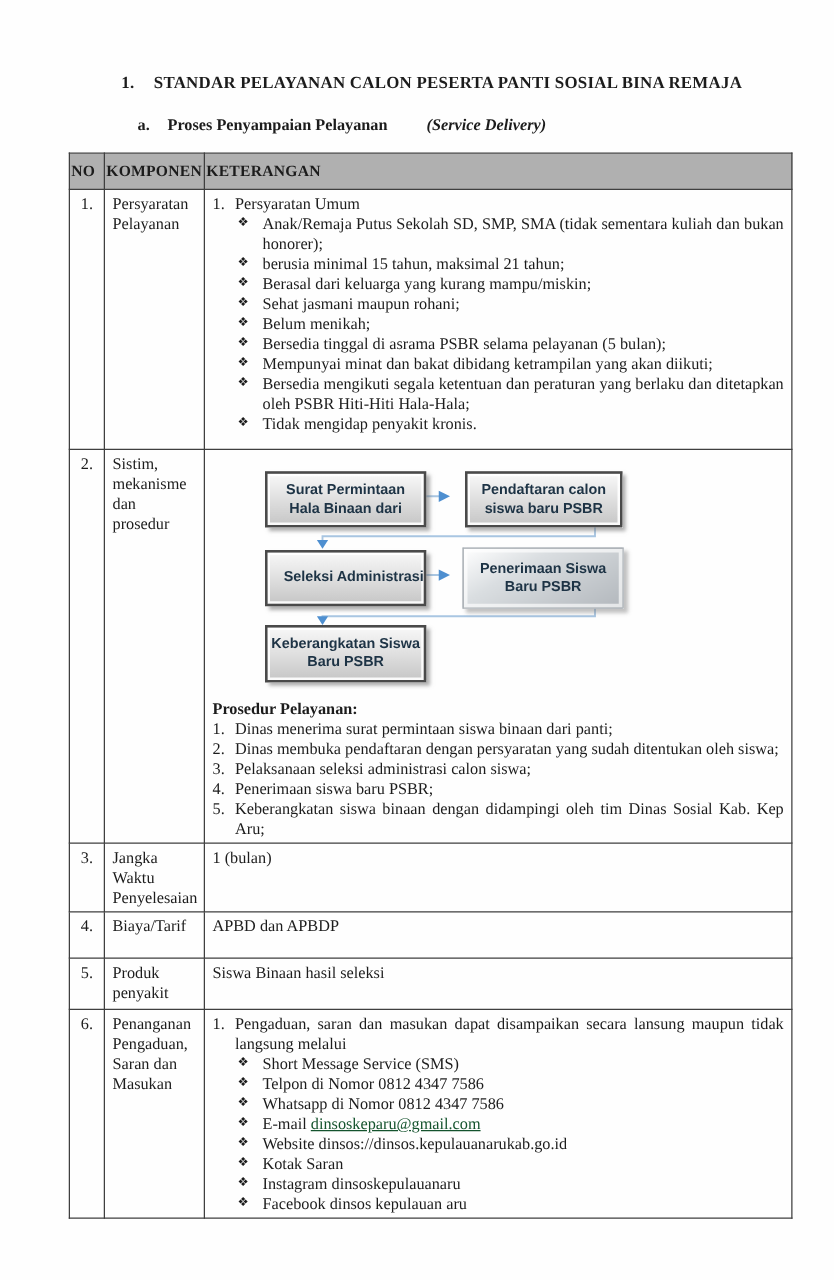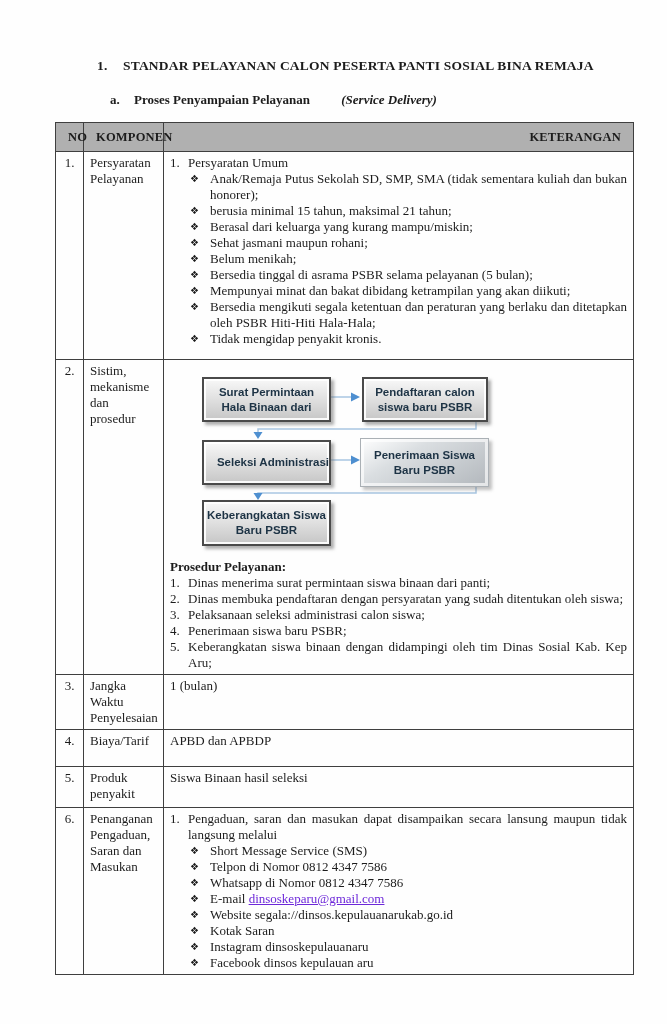--- a/index.html
+++ b/index.html
@@ -15,22 +15,22 @@
   .doc-subtitle em{font-style:italic;margin-left:28px;}
 
   table.main{
     position:absolute;left:55px;top:122px;width:578px;
     border-collapse:collapse;table-layout:fixed;
     font-size:13px;line-height:16px;
   }
   col.c-no{width:28px;} col.c-komp{width:80px;} col.c-ket{width:470px;}
   th,td{border:1px solid #3f3f3f;vertical-align:top;}
   th{
-    background:#b0b0b0;font-weight:bold;text-align:right;
-    font-size:12.5px;padding:6px 12px;letter-spacing:.2px;
+    background:#b0b0b0;font-weight:bold;text-align:left;
+    font-size:12.5px;padding:6px 1px;letter-spacing:.2px;
   }
   td{padding:3px 6px;}
   td.no{text-align:center;padding-left:2px;padding-right:2px;}
   tr.r1 td{padding-bottom:12px;}
   tr.r3 td{height:40px;} tr.r4 td{height:30px;} tr.r5 td{height:34px;}
 
   .num-item{display:flex;}
   .num-item .marker{flex:0 0 18px;width:18px;}
   .num-item .body{flex:1;}
   .bullets{margin-top:0;}
@@ -41,39 +41,40 @@
 
   
   .flowchart{position:relative;height:176px;margin:4px 0 0 0;}
   .fbox{
     position:absolute;display:flex;flex-direction:column;align-items:center;justify-content:center;
     text-align:center;font-family:"Liberation Sans",sans-serif;font-size:11.5px;font-weight:700;
     line-height:15px;color:#1d3345;
     background:linear-gradient(180deg,#f8f8f8 0%,#e2e2e2 45%,#c6c6c6 100%);
     border:2px solid #4a4a4a;
     box-shadow:3px 3px 3px rgba(110,110,110,.55), inset 0 0 0 2px rgba(255,255,255,.9);
+    margin-left:10px;
   }
   .fbox span{display:block;}
   .fbox.alt{
     border:1px solid #aab0b5;
     background:linear-gradient(150deg,#ffffff 0%,#dadee1 35%,#b2b7bc 100%);
     box-shadow:3px 3px 3px rgba(120,120,120,.45), inset 0 0 0 3px rgba(255,255,255,.65);
   }
   .b1{left:32px;top:10px;width:125px;height:41px;}
   .b2{left:192px;top:10px;width:122px;height:41px;}
   .b3{left:32px;top:73px;width:125px;height:41px;align-items:flex-end;}
   .b4{left:190px;top:71px;width:127px;height:47px;}
   .b5{left:32px;top:133px;width:125px;height:42px;}
   svg.connectors{position:absolute;left:0;top:0;}
   .aline{stroke:#a9c6e2;stroke-width:1.5;fill:none;}
   .ahead{fill:#4e8fd0;stroke:none;}
 
   .proc-title{font-weight:bold;margin-top:16px;}
   .cval[data-style="bold"]{font-weight:normal;}
-  .cval[data-style="link"]{color:#6d28d9;text-decoration:underline;}
+  .cval[data-style="link"]{color:#14532d;text-decoration:underline;}
 </style>
 </head>
 <body>
 
 <div class="page">
 
   <div class="doc-title">
     <span class="tnum">1.</span>
     <span class="ttxt">STANDAR PELAYANAN CALON PESERTA PANTI SOSIAL BINA REMAJA</span>
   </div>
@@ -277,21 +278,21 @@
                 <div class="btxt"><span>Whatsapp di Nomor </span><span class="cval" data-style="bold">0812 4347 7586</span></div>
               </div>
 
               <div class="bullet-item">
                 <span class="glyph">❖</span>
                 <div class="btxt"><span>E-mail </span><span class="cval" data-style="link">dinsoskeparu@gmail.com</span></div>
               </div>
 
               <div class="bullet-item">
                 <span class="glyph">❖</span>
-                <div class="btxt"><span>Website </span><span class="cval" data-style="bold">segala://dinsos.kepulauanarukab.go.id</span></div>
+                <div class="btxt"><span>Website </span><span class="cval" data-style="bold">dinsos://dinsos.kepulauanarukab.go.id</span></div>
               </div>
 
               <div class="bullet-item">
                 <span class="glyph">❖</span>
                 <div class="btxt"><span>Kotak Saran</span><span class="cval" data-style="plain"></span></div>
               </div>
 
               <div class="bullet-item">
                 <span class="glyph">❖</span>
                 <div class="btxt"><span>Instagram </span><span class="cval" data-style="bold">dinsoskepulauanaru</span></div>

